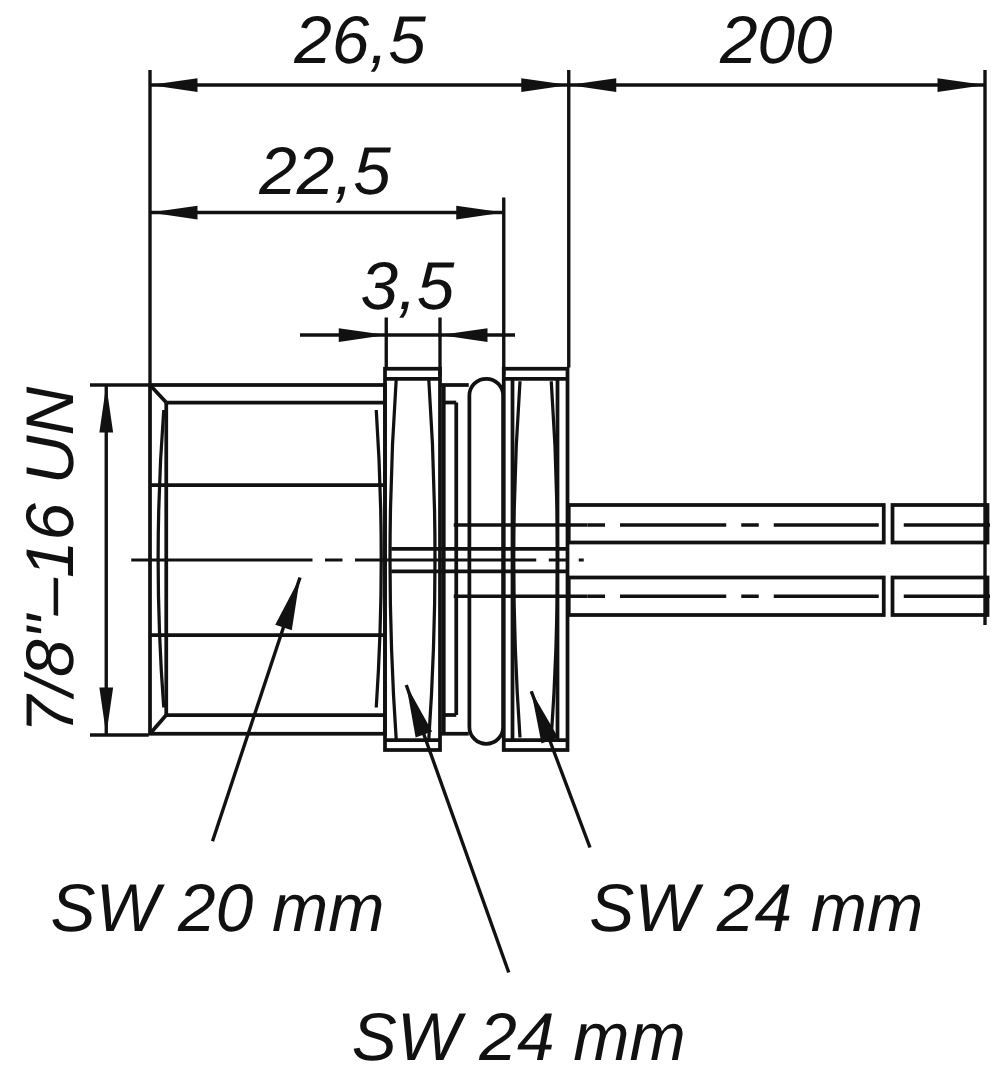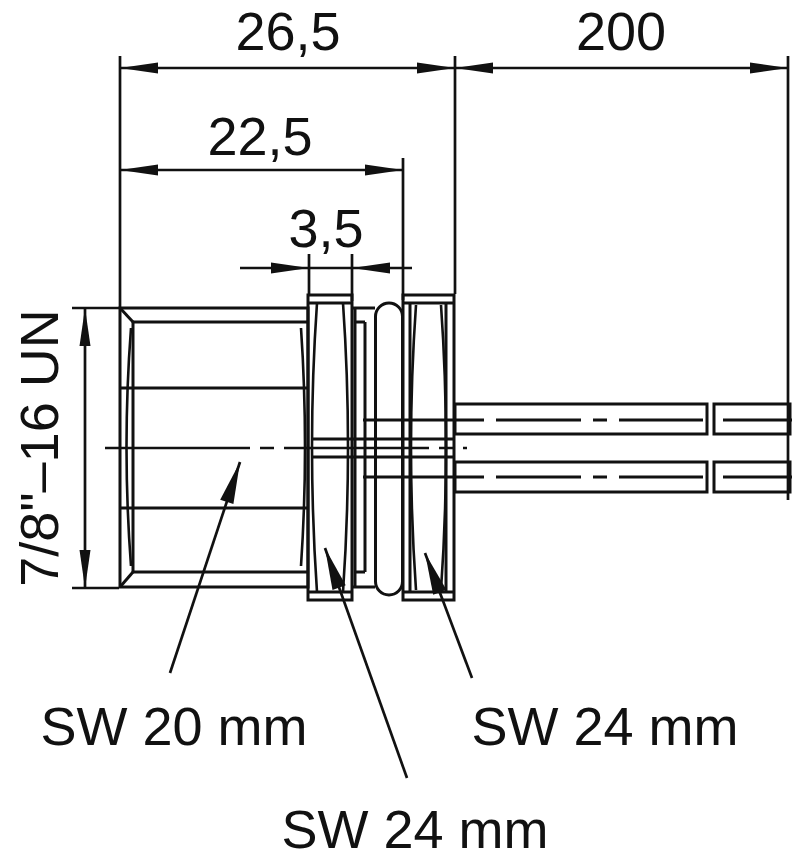--- a/index.html
+++ b/index.html
@@ -1,16 +1,16 @@
 <!DOCTYPE html>
 <html><head>
 <meta charset="utf-8">
 <style>
   html,body{margin:0;padding:0;background:#ffffff;}
-  .stage{position:relative;width:792px;height:855px;background:#fff;overflow:hidden;}
+  .stage{position:relative;width:792px;height:855px;background:#fff;overflow:hidden;font-style:italic;}
   svg{display:block;}
   text{font-family:"Liberation Sans", sans-serif;fill:#111;}
   .dimtext{font-size:54px;}
 </style>
 </head>
 <body>
 
 <div class="stage">
 <svg width="800" height="855" viewBox="0 0 800 855">
 

